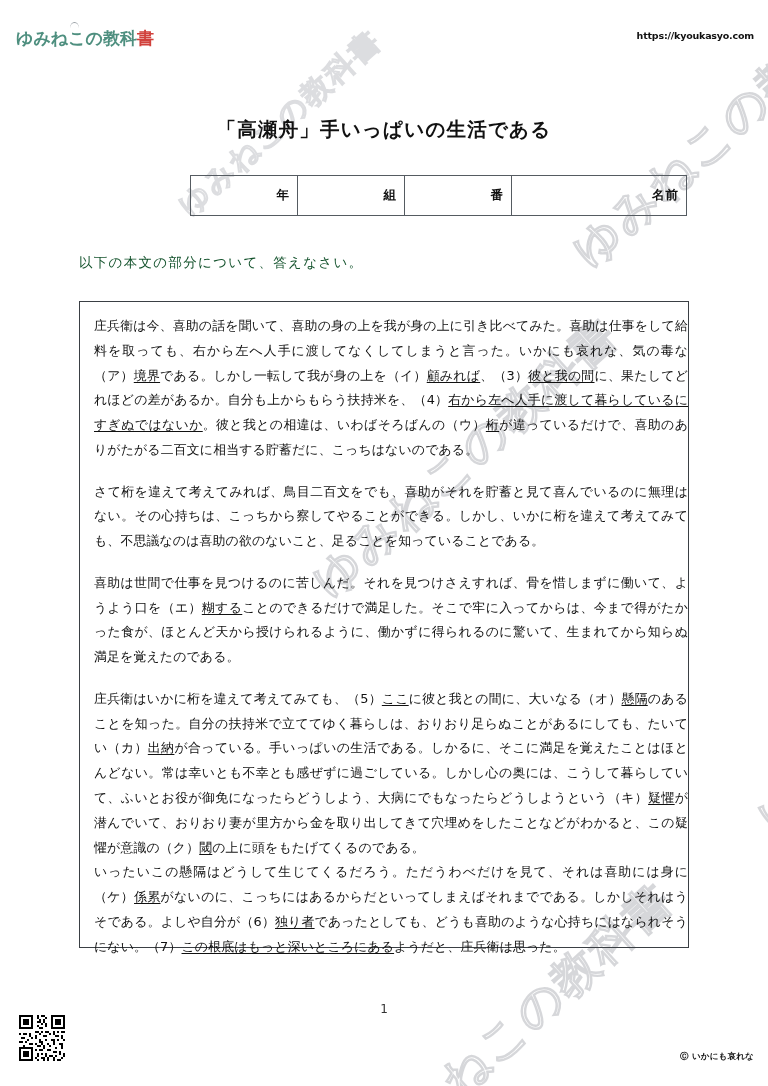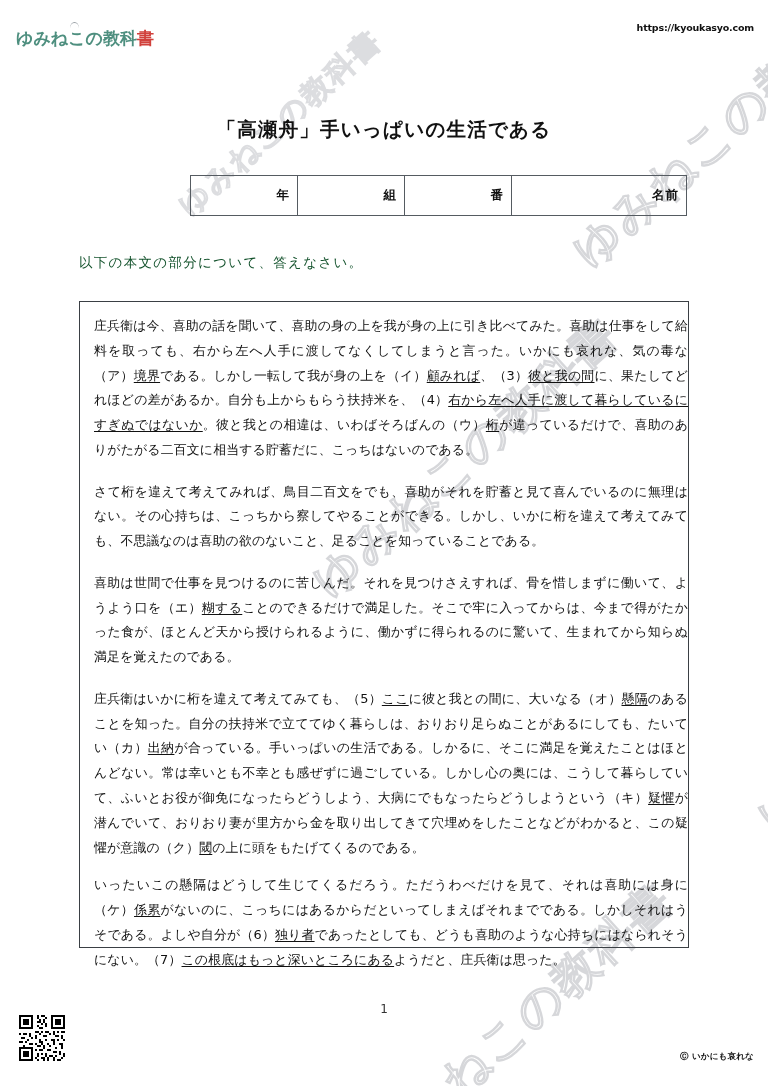--- a/index.html
+++ b/index.html
@@ -72,21 +72,21 @@
     left: 2px;
     top: -6px;
     width: 9px;
     height: 5px;
     border-top: 1.5px solid #9aa0a6;
     border-radius: 50% 50% 0 0 / 100% 100% 0 0;
   }
   .site-url {
     position: absolute;
     right: 14px;
-    top: 22px;
+    top: 30px;
     font-size: 9.5px;
     font-weight: 700;
     color: #111;
     letter-spacing: -0.2px;
     white-space: nowrap;
   }
 
   
   .doc-title {
     position: absolute;
@@ -154,21 +154,21 @@
   .para {
     font-size: 12.9px;
     line-height: 1.92;
     letter-spacing: 0.15px;
     color: #111;
     text-align: justify;
     margin: 0 0 17px 0;
     word-break: break-all;
   }
   .para:last-child { margin-bottom: 16px; }
-  .para.tight { margin-bottom: 13px; }
+  .para.tight { margin-bottom: 0; }
   .u { text-decoration: underline; text-underline-offset: 2px; }
 
   
   .page-number {
     position: absolute;
     top: 1002px;
     left: 0;
     width: 768px;
     text-align: center;
     font-size: 12px;

